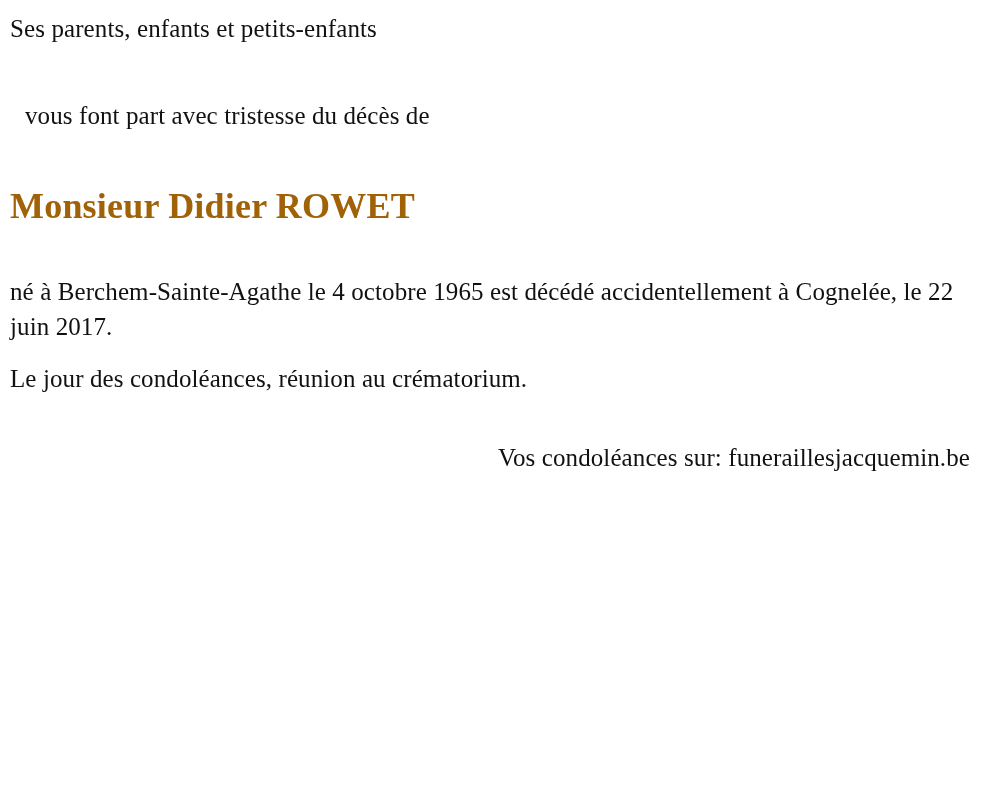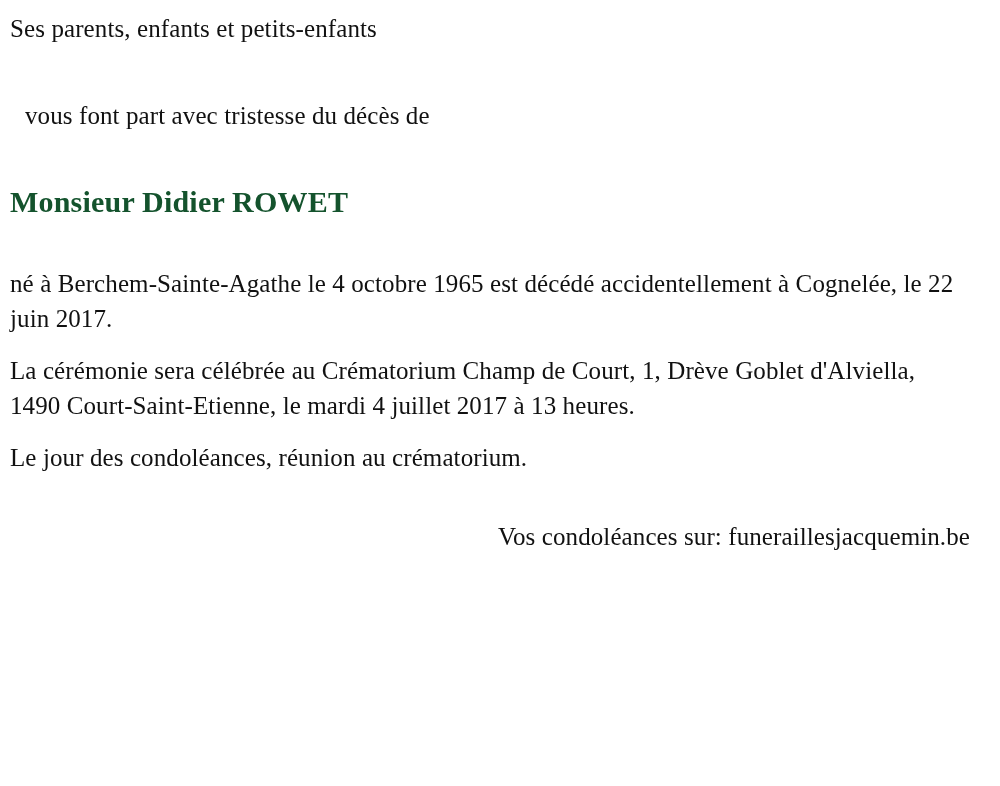--- a/index.html
+++ b/index.html
@@ -27,25 +27,25 @@
     letter-spacing: 0.1px;
     color: #111111;
   }
   .intro-relatives {
     margin: 0 0 52px 0;
   }
   .intro-announce {
     margin: 0 0 52px 15px;
   }
   .deceased-name {
-    font-size: 30px;
+    font-size: 36px;
     font-weight: bold;
     letter-spacing: 0.2px;
     margin: 4px 0 48px 0;
-    color: #14532d;
+    color: #a16207;
   }
   .para {
     margin: 0 0 18px 0;
     max-width: 970px;
   }
   .para-caps {
     margin: 0 0 18px 0;
     max-width: 965px;
   }
   .condolences {
@@ -59,21 +59,20 @@
 <div class="notice">
 
   <p class="line intro-relatives">Ses parents, enfants et petits-enfants</p>
 
   <p class="line intro-announce">vous font part avec tristesse du décès de</p>
 
   <h1 class="deceased-name">Monsieur Didier ROWET</h1>
 
   <p class="line para">né à Berchem-Sainte-Agathe le 4 octobre 1965 est décédé accidentellement à Cognelée, le 22 juin 2017.</p>
 
-  <p class="line para">La cérémonie sera célébrée au Crématorium Champ de Court, 1, Drève Goblet d'Alviella, 1490 Court-Saint-Etienne, le mardi 4 juillet 2017 à 13 heures.</p>
 
 
   <p class="line para">Le jour des condoléances, réunion au crématorium.</p>
 
 
   <p class="line condolences">Vos condoléances sur: funeraillesjacquemin.be</p>
 
 </div>
 
 </body></html>

